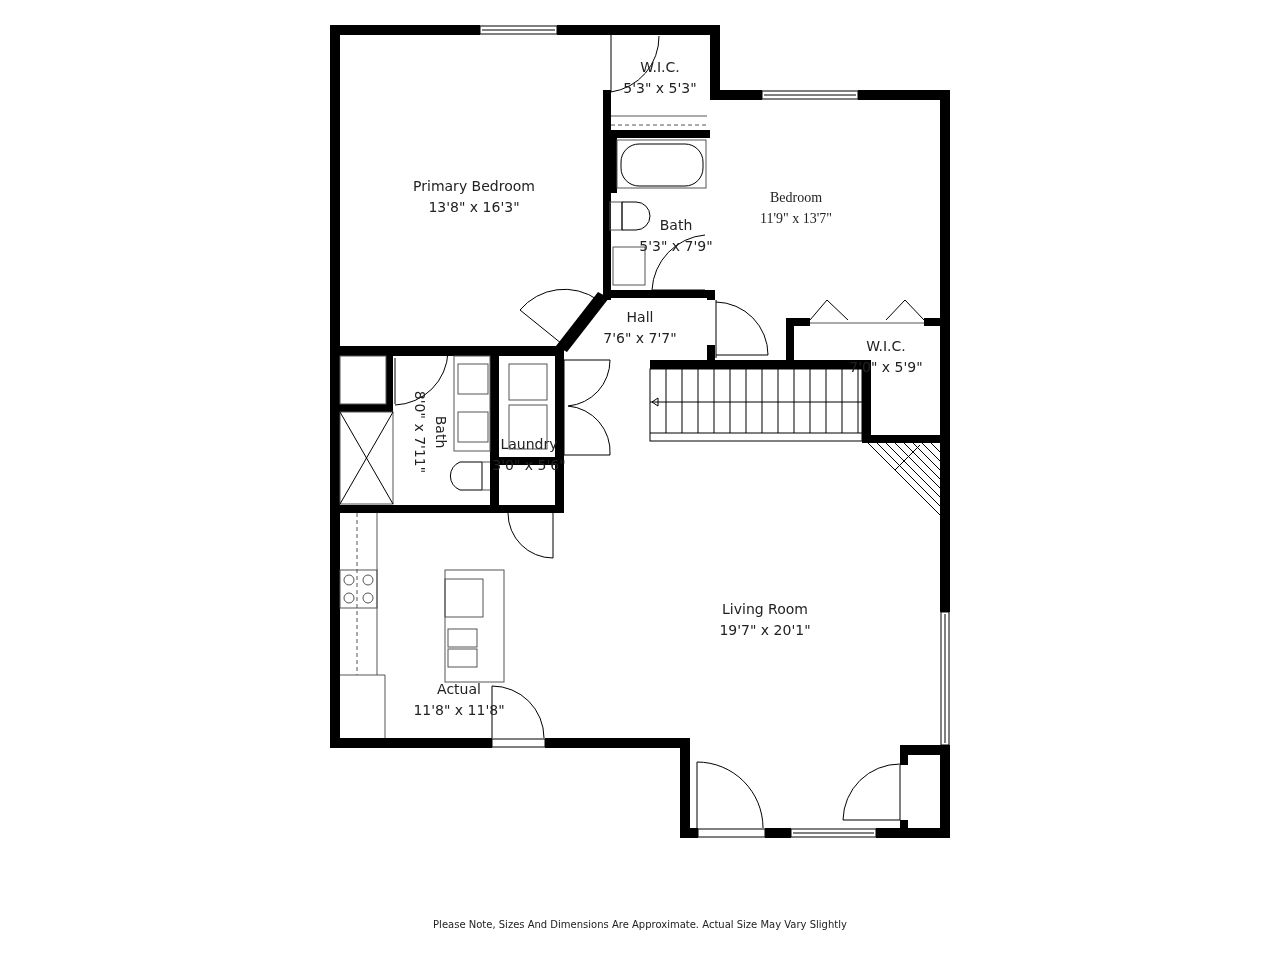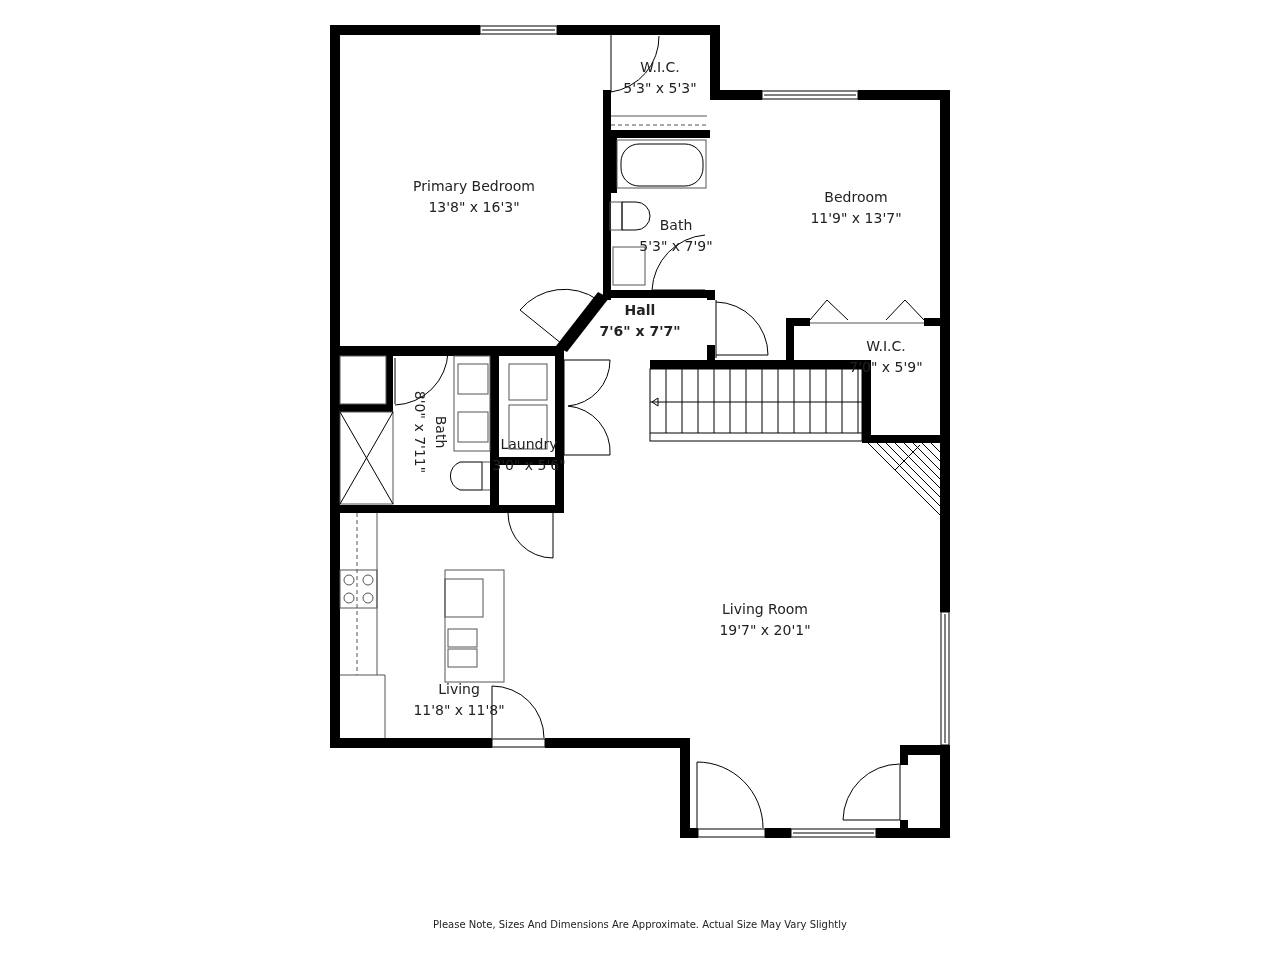--- a/index.html
+++ b/index.html
@@ -214,42 +214,42 @@
   <div>13'8" x 16'3"</div>
 </div>
 <div class="lbl" style="left:660px; top:57px;">
   <div>W.I.C.</div>
   <div>5'3" x 5'3"</div>
 </div>
 <div class="lbl" style="left:676px; top:215px;">
   <div>Bath</div>
   <div>5'3" x 7'9"</div>
 </div>
-<div class="lbl" style="left:856px; top:187px;">
+<div class="lbl" style="left:796px; top:187px;font-family:Liberation Serif, serif;">
   <div>Bedroom</div>
   <div>11'9" x 13'7"</div>
 </div>
-<div class="lbl" style="left:640px; top:300px;font-weight:bold;">
+<div class="lbl" style="left:640px; top:307px;">
   <div>Hall</div>
   <div>7'6" x 7'7"</div>
 </div>
 <div class="lbl" style="left:886px; top:336px;">
   <div>W.I.C.</div>
   <div>7'0" x 5'9"</div>
 </div>
 <div class="lbl vert" style="left:430px; top:432px;">
   <div>Bath</div>
   <div>8'0" x 7'11"</div>
 </div>
 <div class="lbl" style="left:529px; top:397px;margin-top:37px;">
   <div>Laundry</div>
   <div>3'0" x 5'6"</div>
 </div>
 <div class="lbl" style="left:459px; top:679px;">
-  <div>Living</div>
+  <div>Actual</div>
   <div>11'8" x 11'8"</div>
 </div>
 <div class="lbl" style="left:757px; top:599px;margin-left:8px;">
   <div>Living Room</div>
   <div>19'7" x 20'1"</div>
 </div>
 
 <div class="footer">Please Note, Sizes And Dimensions Are Approximate. Actual Size May Vary Slightly</div>
 
 </body></html>

